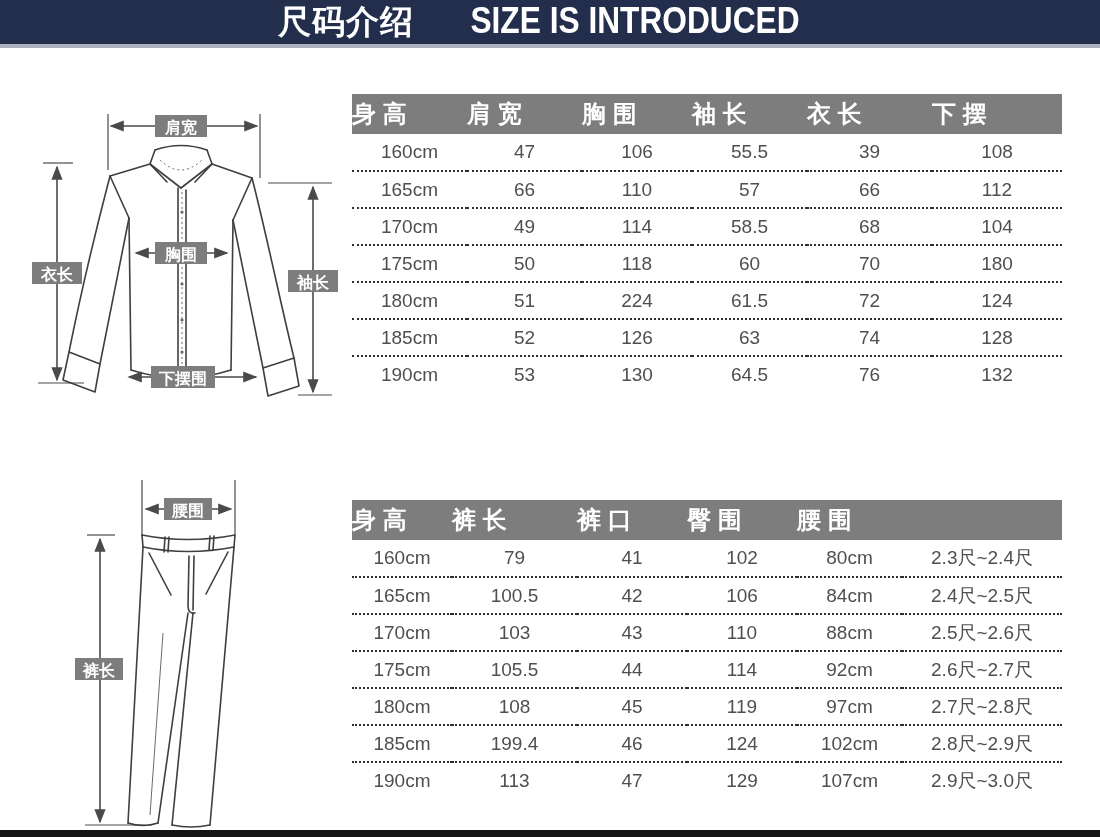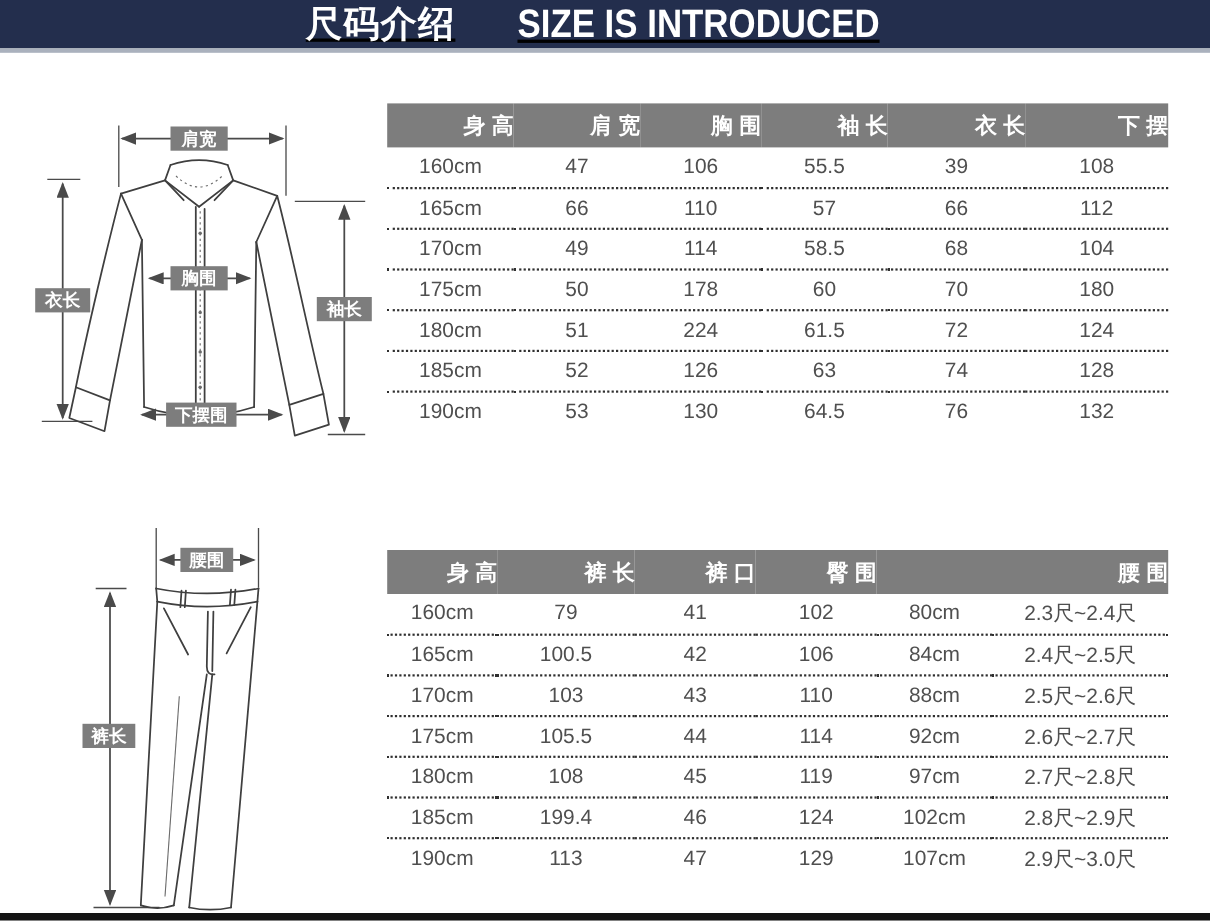--- a/index.html
+++ b/index.html
@@ -14,42 +14,42 @@
   *{margin:0;padding:0;box-sizing:border-box;}
   html,body{background:#ffffff;}
   body{
     width:1100px;height:837px;position:relative;overflow:hidden;
     font-family:"Liberation Sans","DejaVu Sans",sans-serif;
   }
   
   .banner{
     position:absolute;left:0;top:0;width:1100px;height:44px;
     background:var(--banner-bg);
-    display:flex;align-items:center;justify-content:center;gap:34px;text-decoration:underline;
+    display:flex;justify-content:center;gap:34px;
   }
   .banner-cn{color:#fff;font-size:33px;font-weight:bold;letter-spacing:1px;}
   .banner-en{
     color:#fff;font-size:36px;font-weight:bold;letter-spacing:0;
     display:inline-block;transform:scaleX(.88);transform-origin:center;
     white-space:nowrap;
   }
   .banner-divider{
     position:absolute;left:0;top:44px;width:1100px;height:4px;
     background:var(--banner-divider);
   }
   
   table.size-table{
     position:absolute;left:352px;width:710px;
     border-collapse:collapse;table-layout:fixed;
   }
   #shirt-table{top:94px;}
   #pants-table{top:500px;}
   table.size-table thead th{
     background:var(--table-header-bg);color:var(--table-header-text);
-    font-size:20px;font-weight:bold;height:40px;text-align:right;
+    font-size:24px;font-weight:bold;height:40px;text-align:left;
   }
   table.size-table tbody td{
     height:37px;text-align:center;vertical-align:middle;
     font-size:19px;color:var(--body-text);
     border-bottom:2px dotted #2f2f2f;
   }
   table.size-table tbody tr:last-child td{border-bottom:none;}
   
   .diagram{position:absolute;}
   #shirt-diagram{left:10px;top:90px;width:335px;height:330px;}
@@ -254,21 +254,21 @@
         <td>170cm</td>
         <td>49</td>
         <td>114</td>
         <td>58.5</td>
         <td>68</td>
         <td>104</td>
       </tr>
       <tr>
         <td>175cm</td>
         <td>50</td>
-        <td>178</td>
+        <td>118</td>
         <td>60</td>
         <td>70</td>
         <td>180</td>
       </tr>
       <tr>
         <td>180cm</td>
         <td>51</td>
         <td>224</td>
         <td>61.5</td>
         <td>72</td>

